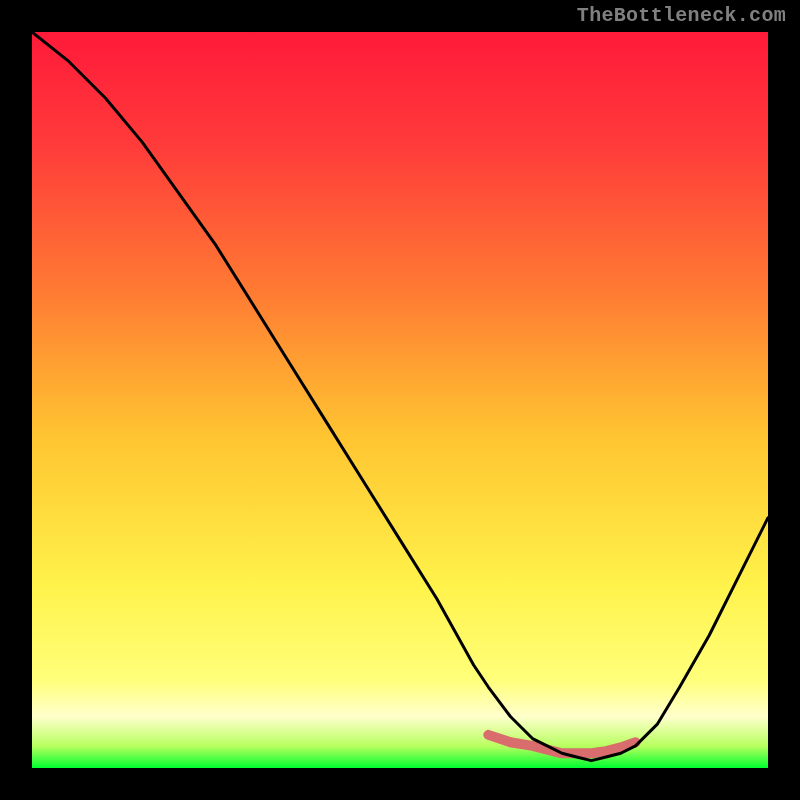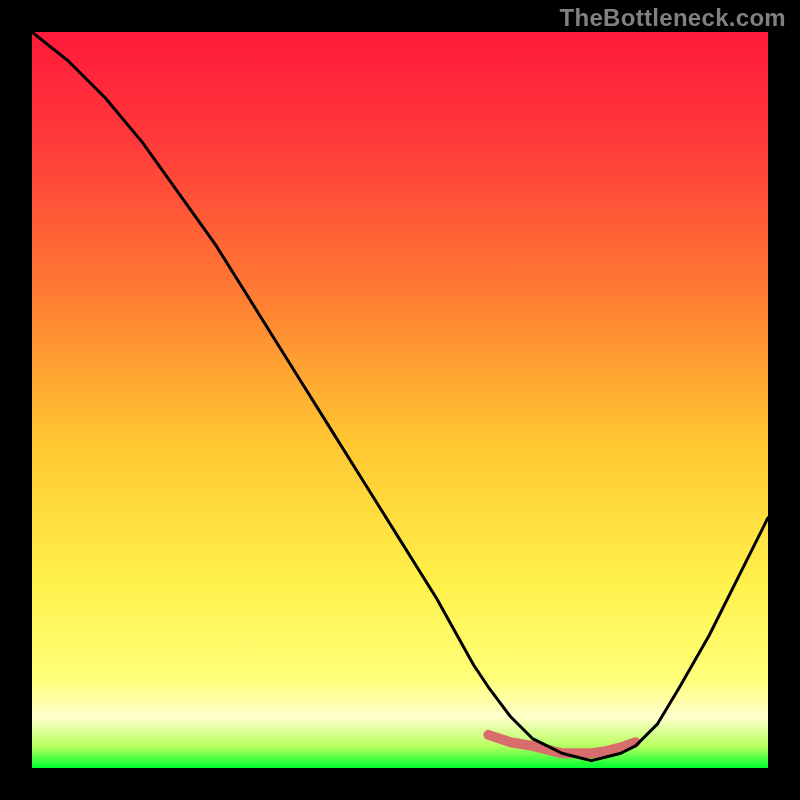--- a/index.html
+++ b/index.html
@@ -8,22 +8,22 @@
     position: relative;
     width: 800px;
     height: 800px;
     background: #000;
   }
   .watermark {
     position: absolute;
     top: 4px;
     right: 14px;
     color: #808080;
-    font-family: Liberation Sans, sans-serif;
-    font-size: 24px;
+    font-family: Liberation Mono, monospace;
+    font-size: 20px;
     font-weight: bold;
     letter-spacing: 0.3px;
     z-index: 10;
   }
   svg.plot {
     position: absolute;
     left: 32px;
     top: 32px;
     width: 736px;
     height: 736px;

